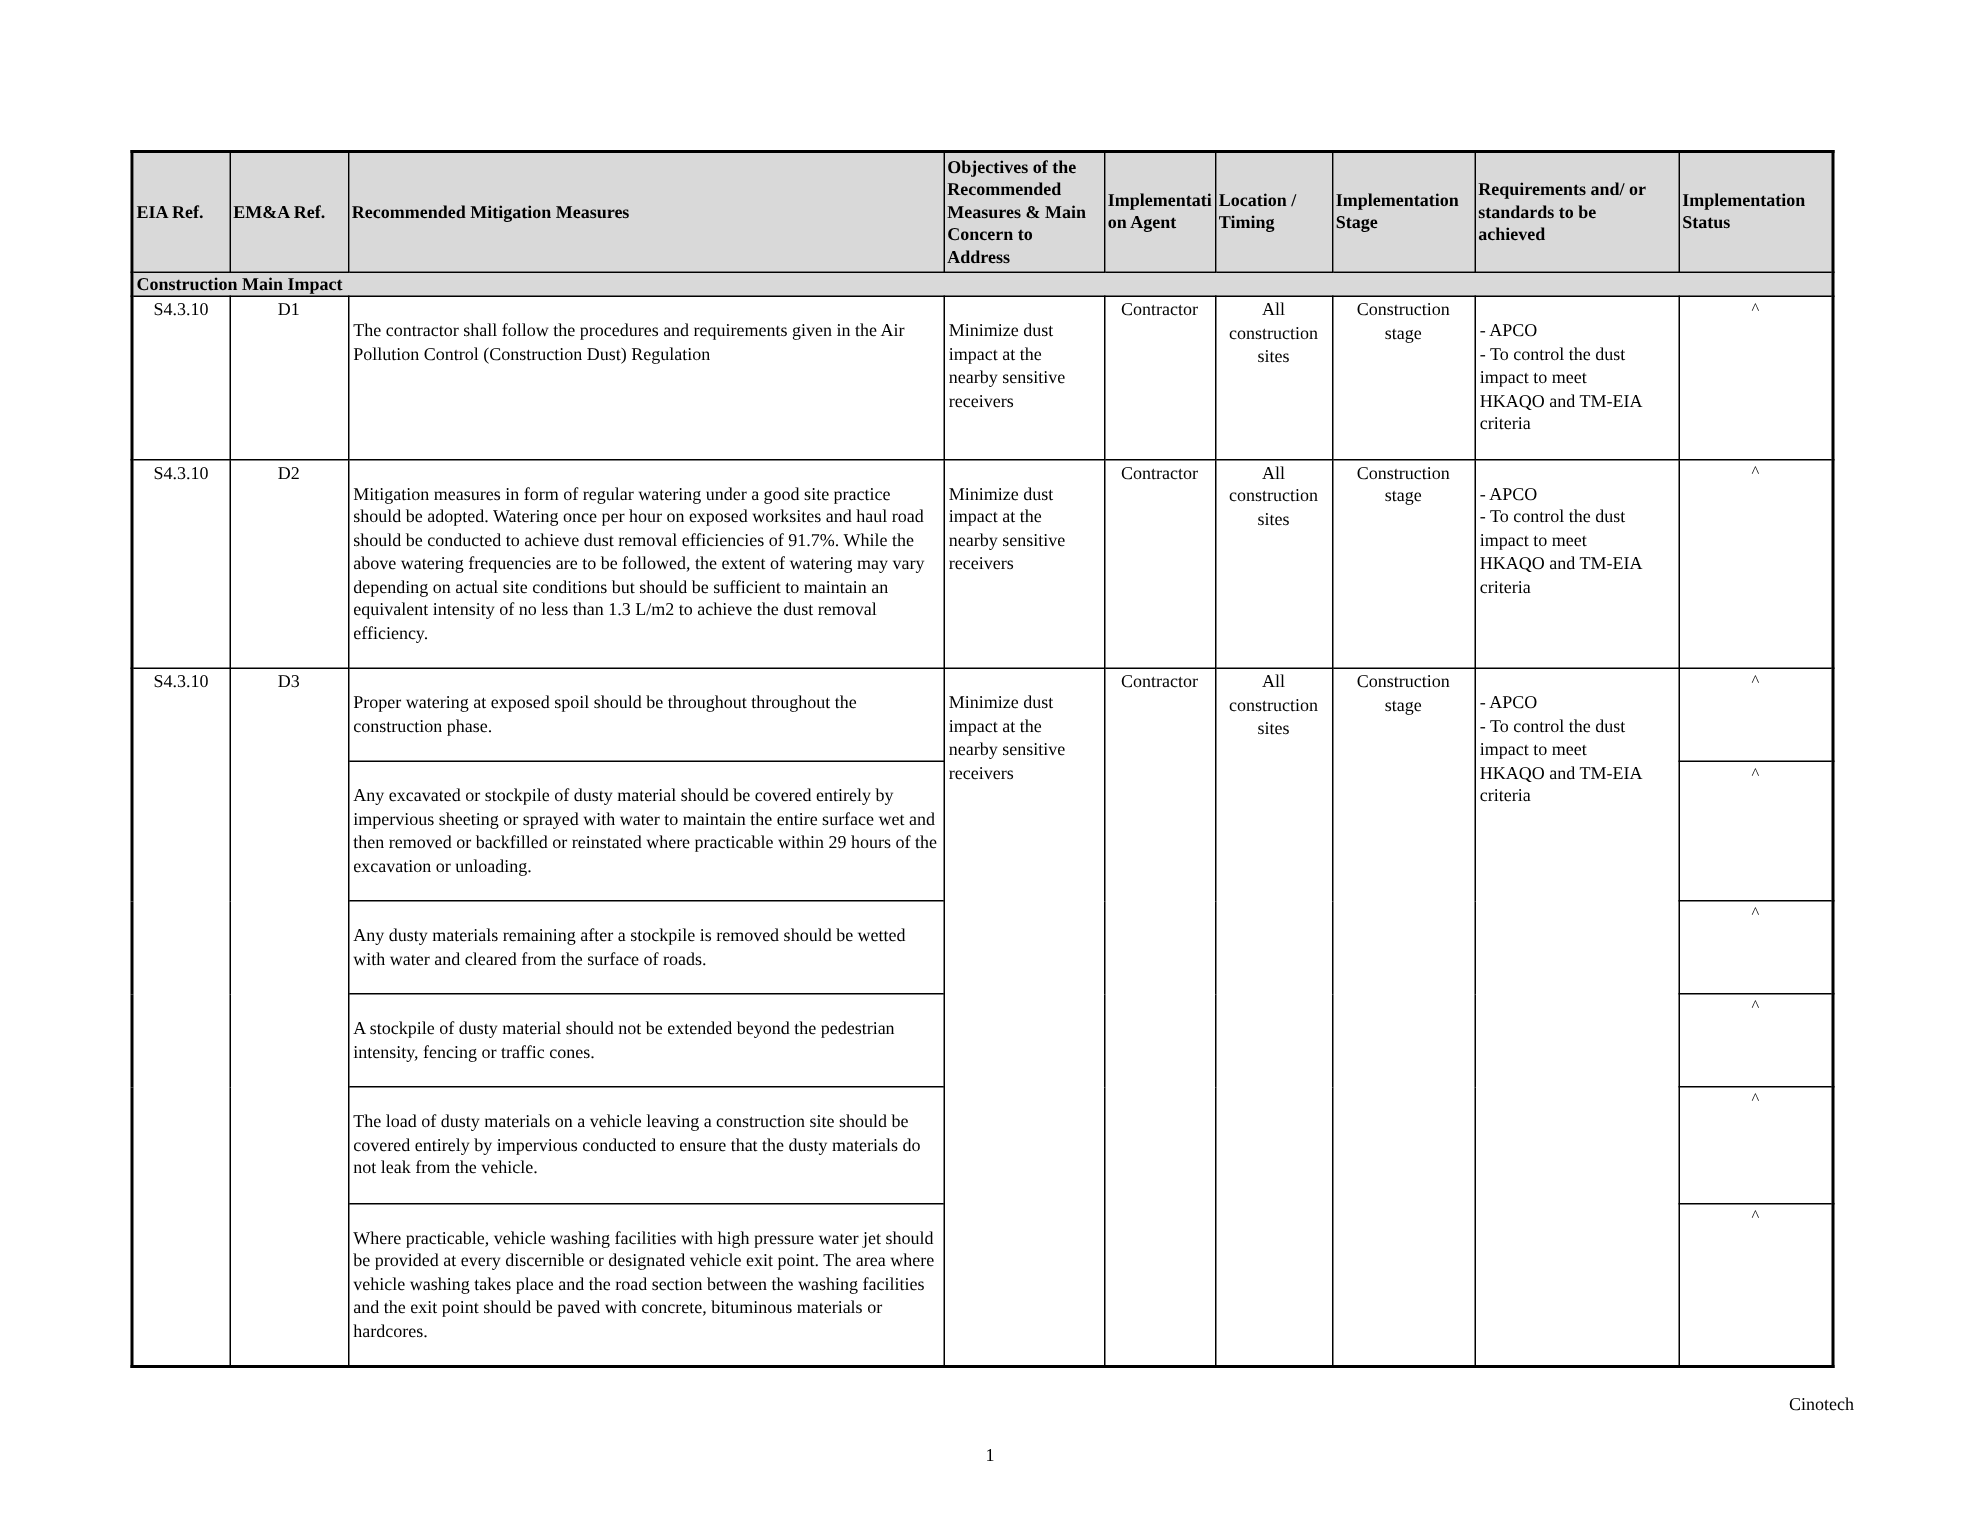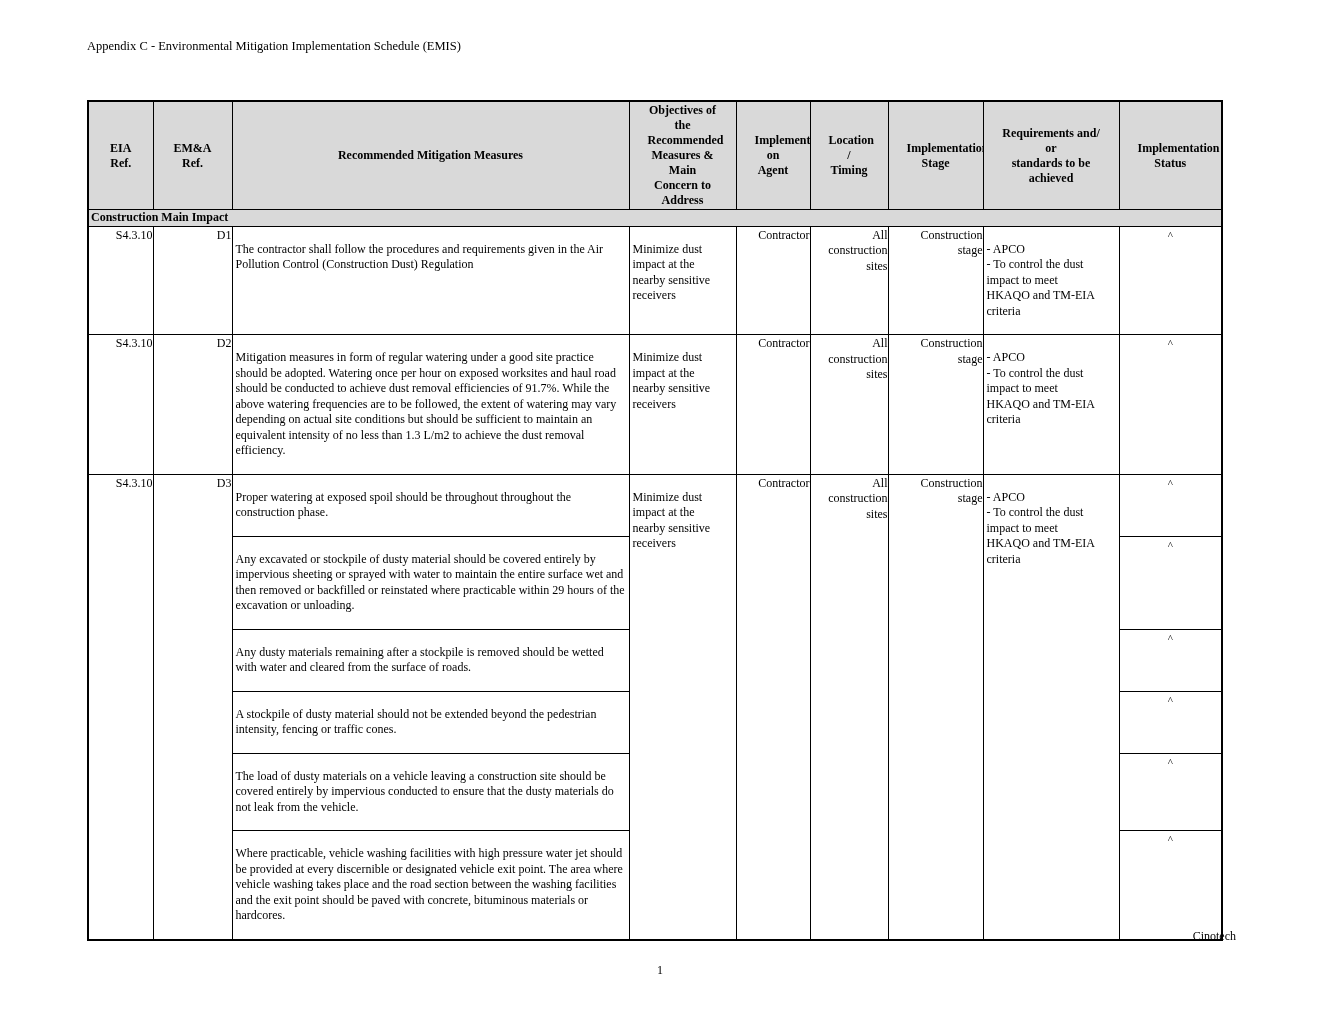--- a/index.html
+++ b/index.html
@@ -32,56 +32,55 @@
   table.emis th, table.emis td {
     border: 1px solid #000000;
     vertical-align: top;
     white-space: pre-line;
     line-height: 15.5px;
     overflow: hidden;
   }
   table.emis th {
     background: #d9d9d9;
     font-weight: bold;
-    text-align: center;
+    text-align: left;
     vertical-align: middle;
     font-size: 12px;
     line-height: 15px;
-    padding: 1px 18px;
+    padding: 1px 2px;
     height: 80px;
   }
   td.section {
     background: #d9d9d9;
     font-weight: bold;
     padding: 0 2px;
     height: 16px;
     line-height: 15px;
   }
-  td.c { text-align: right; padding: 1px 0; }
+  td.c { text-align: center; padding: 1px 0; }
   td.l { text-align: left; padding: 15px 3px; }
   td.status { text-align: center; font-size: 11px; padding: 1px 0; }
   .footer-center {
     position: absolute;
     left: 0; top: 963px;
     width: 1320px;
     text-align: center;
     font-size: 12px;
   }
   .footer-right {
     position: absolute;
     right: 84px; top: 929px;
     font-size: 12px;
   }
 </style>
 </head>
 <body>
 
 <div class="page">
 
-  <div class="doc-title">Appendix C - Environmental Mitigation Implementation Schedule (EMIS)</div>
 
   <table class="emis">
     <colgroup>
       <col style="width:65px">
         <col style="width:79px">
         <col style="width:397px">
       <col style="width:107px">
         <col style="width:74px">
         <col style="width:78px">
       <col style="width:95px">

